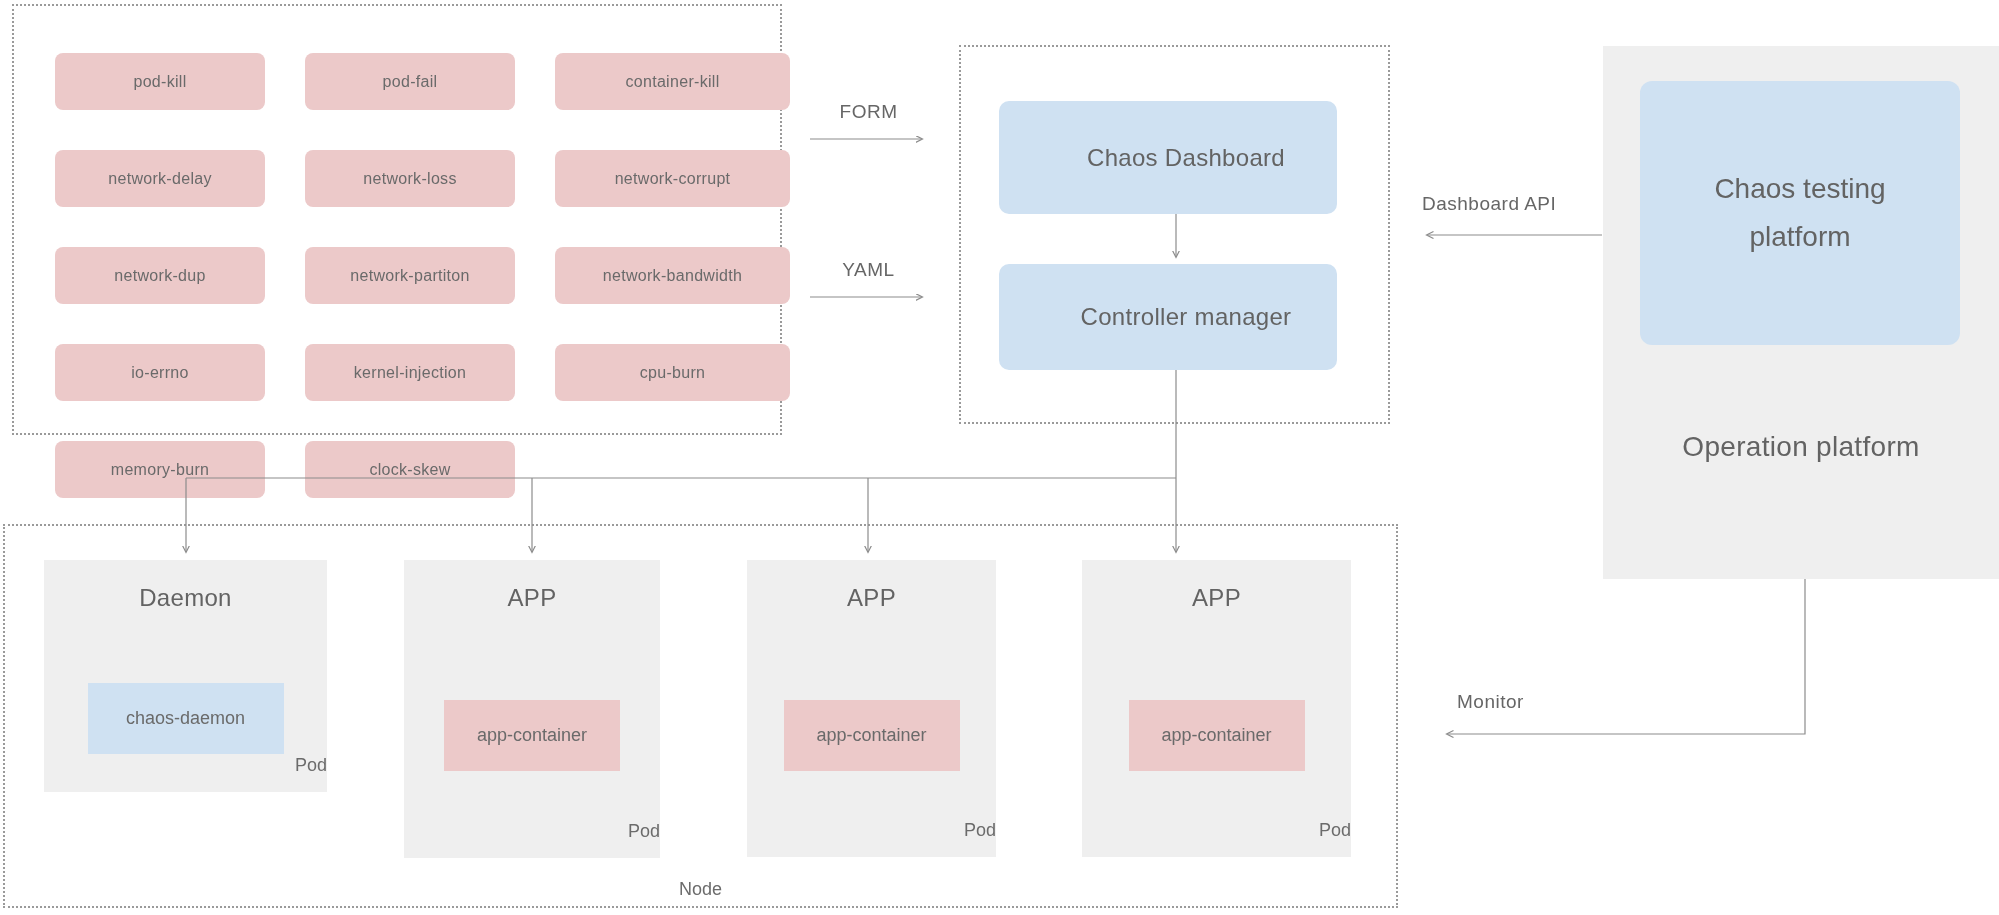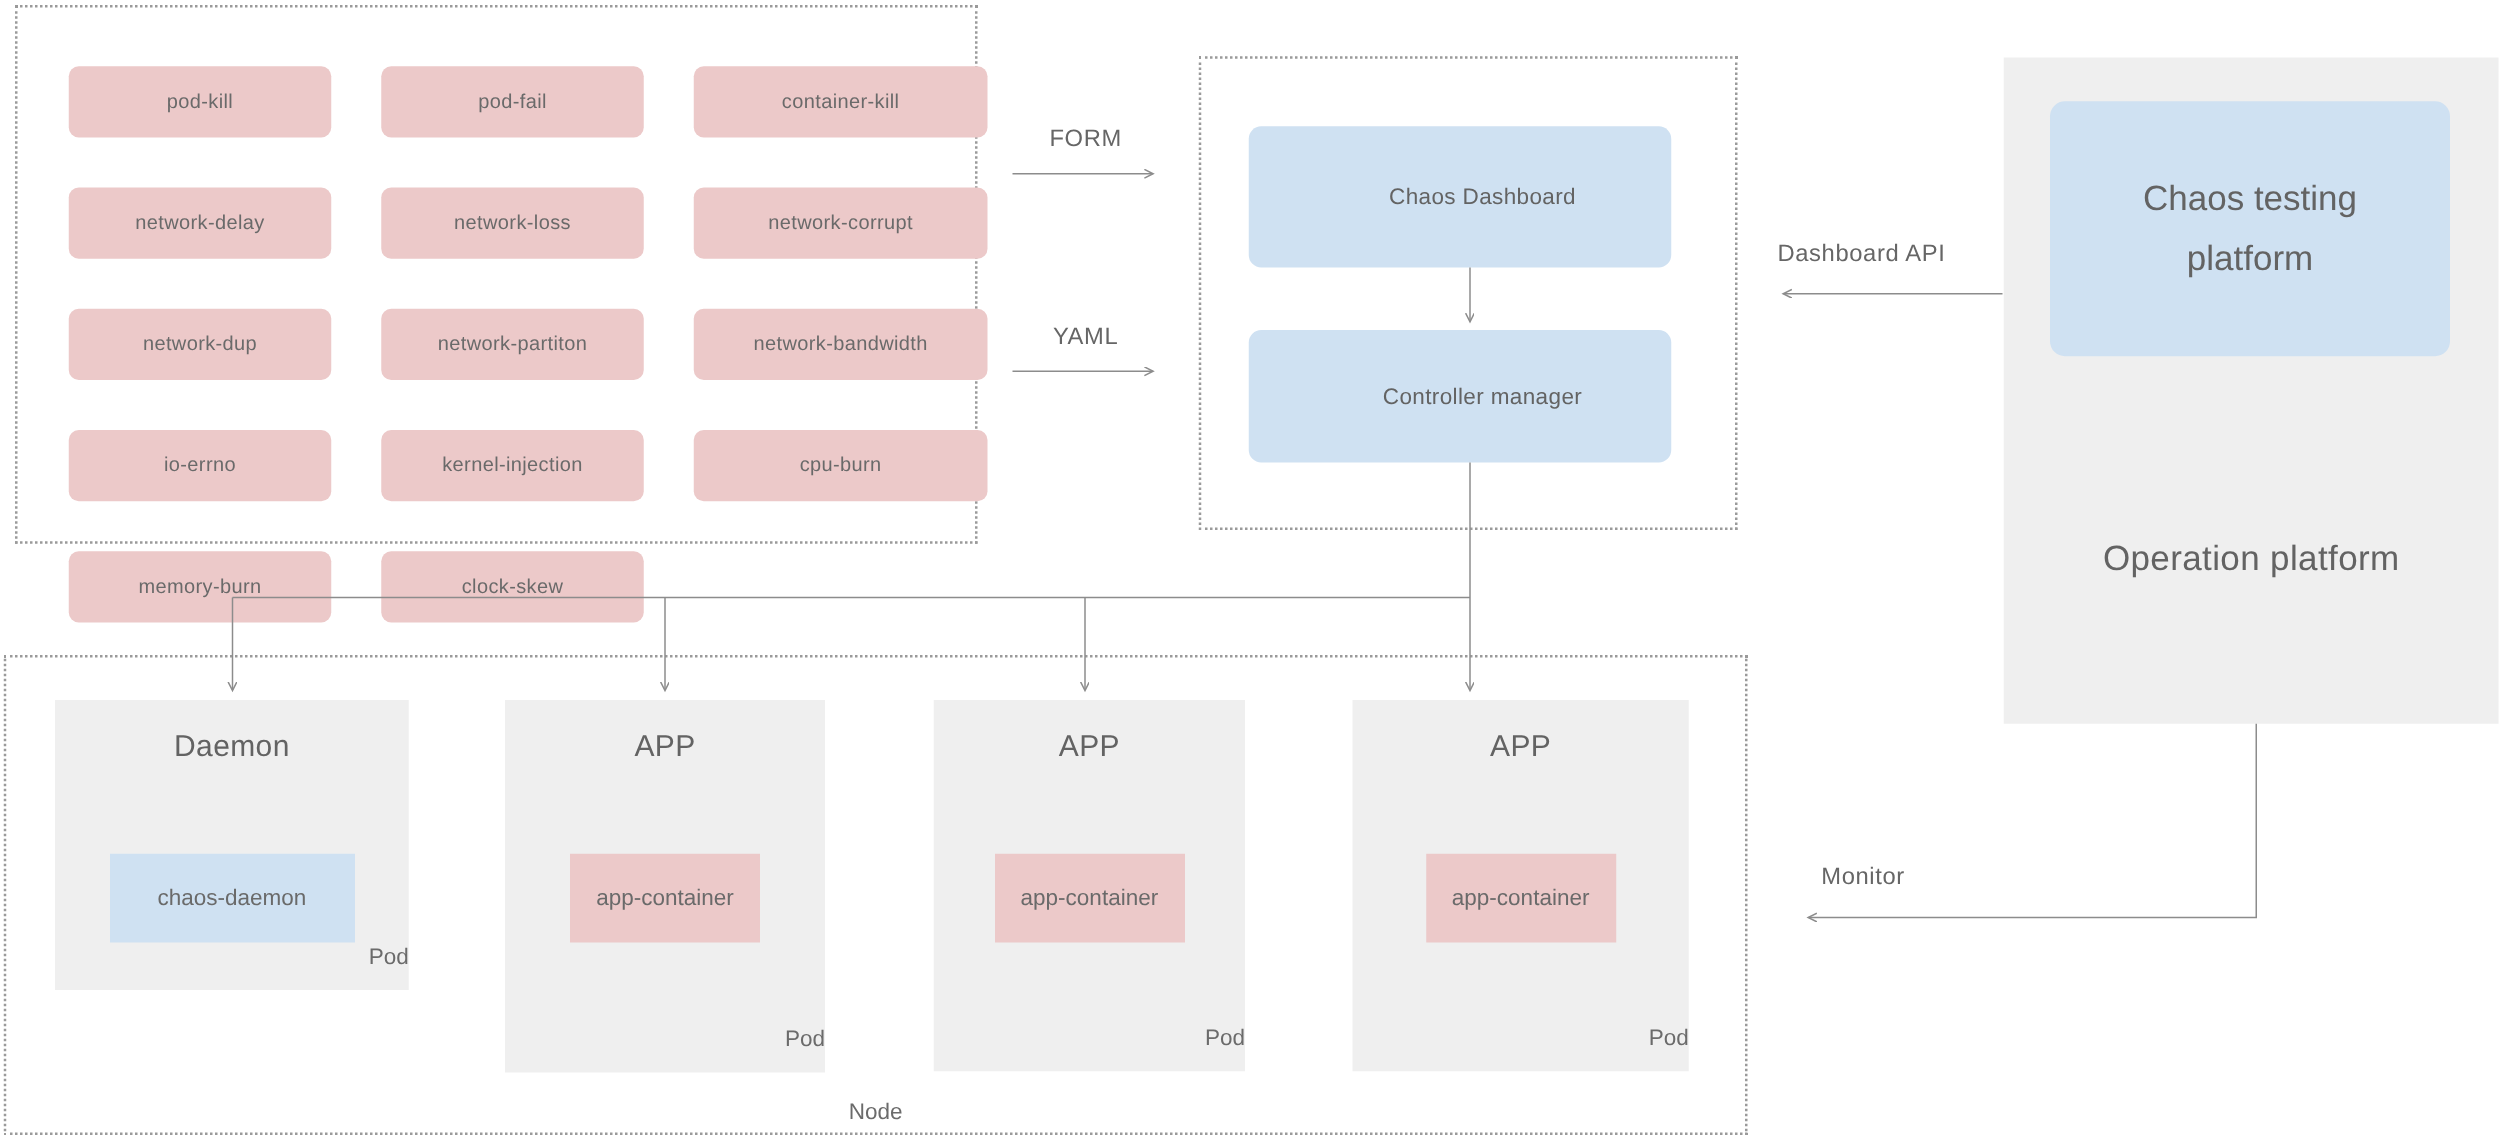--- a/index.html
+++ b/index.html
@@ -18,37 +18,37 @@
              column-gap:21px; row-gap:14px;gap:40px;}
   .chip{background:var(--pink); border-radius:8px; display:flex; align-items:center;
         justify-content:center; font-size:16px; color:#6a6a6a; letter-spacing:.3px;}
 
   
   .flow-label{position:absolute; font-size:19px; color:#666; letter-spacing:.5px;}
 
   
   .blue-box{position:absolute; background:var(--blue); display:flex; align-items:center;
             justify-content:center; color:var(--text-dark);}
-  .blue-box.big-title{font-size:18px; letter-spacing:.3px;padding-left:36px;}
+  .blue-box.big-title{font-size:24px; letter-spacing:.3px;padding-left:36px;}
 
   
   .pod{position:absolute; background:var(--panel);}
   .pod-title{position:absolute; top:24px; left:0; width:100%; text-align:center;
              font-size:24px; color:var(--text-dark); letter-spacing:.3px;}
   .container-chip{position:absolute; top:123px; left:50%; transform:translateX(-50%);
                   height:71px; display:flex; align-items:center; justify-content:center;
                   font-size:18px; color:#6a6a6a;}
   .chip-daemon{width:196px; background:var(--blue);}
-  .chip-app{width:152px; background:var(--pink);}
+  .chip-app{width:176px; background:var(--pink);margin-top:17px;}
   .pod-label{position:absolute; bottom:16px; left:0; width:100%; text-align:right;
              font-size:18px; color:var(--text);}
 
   
   .op-panel{position:absolute; left:1603px; top:46px; width:396px; height:533px; background:var(--panel);}
-  .op-blue{position:absolute; left:37px; top:35px; width:320px; height:204px; border-radius:12px;
+  .op-blue{position:absolute; left:37px; top:35px; width:320px; height:264px; border-radius:12px;
            background:var(--blue); display:flex; align-items:center; justify-content:center;
            text-align:center; font-size:28px; line-height:1.7; color:var(--text-dark);}
   .op-blue .wrap{width:250px;}
   .op-title{position:absolute; left:0; top:385px; width:100%; text-align:center;
             font-size:28px; color:var(--text-dark); letter-spacing:.3px;}
 
   .node-label{position:absolute; bottom:6px; left:0; width:100%; text-align:center;
               font-size:18px; color:var(--text);}
 
   svg.connectors{position:absolute; left:0; top:0; pointer-events:none;}

